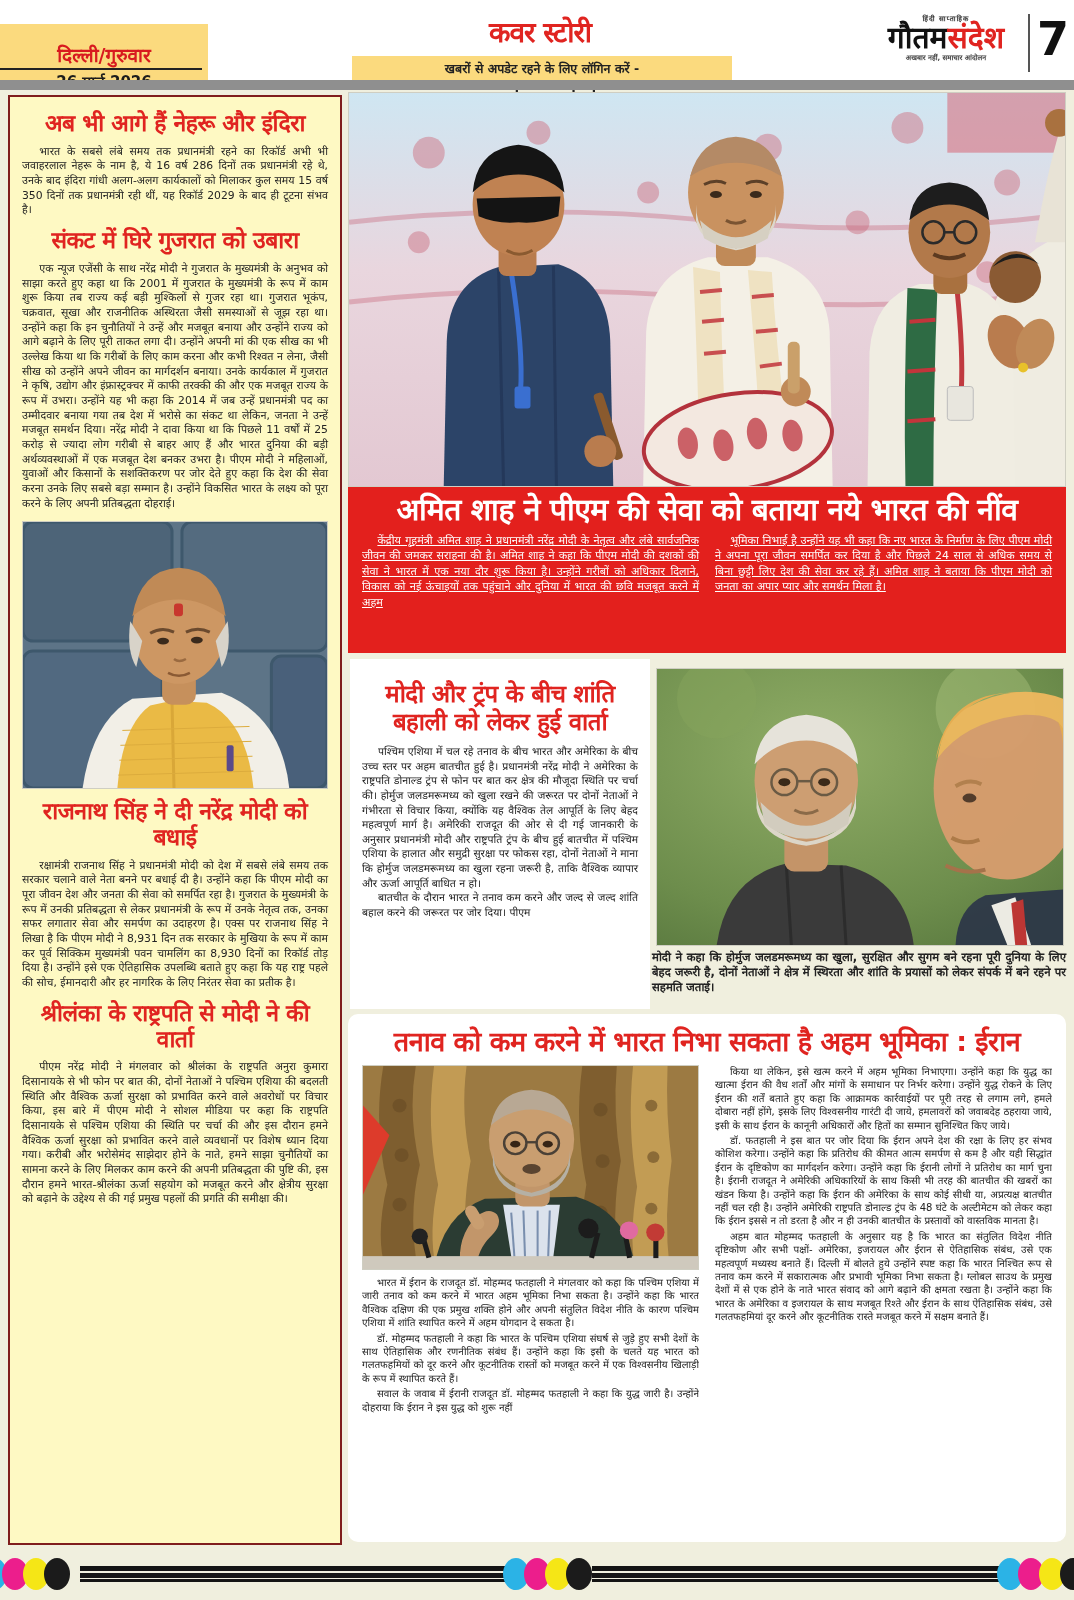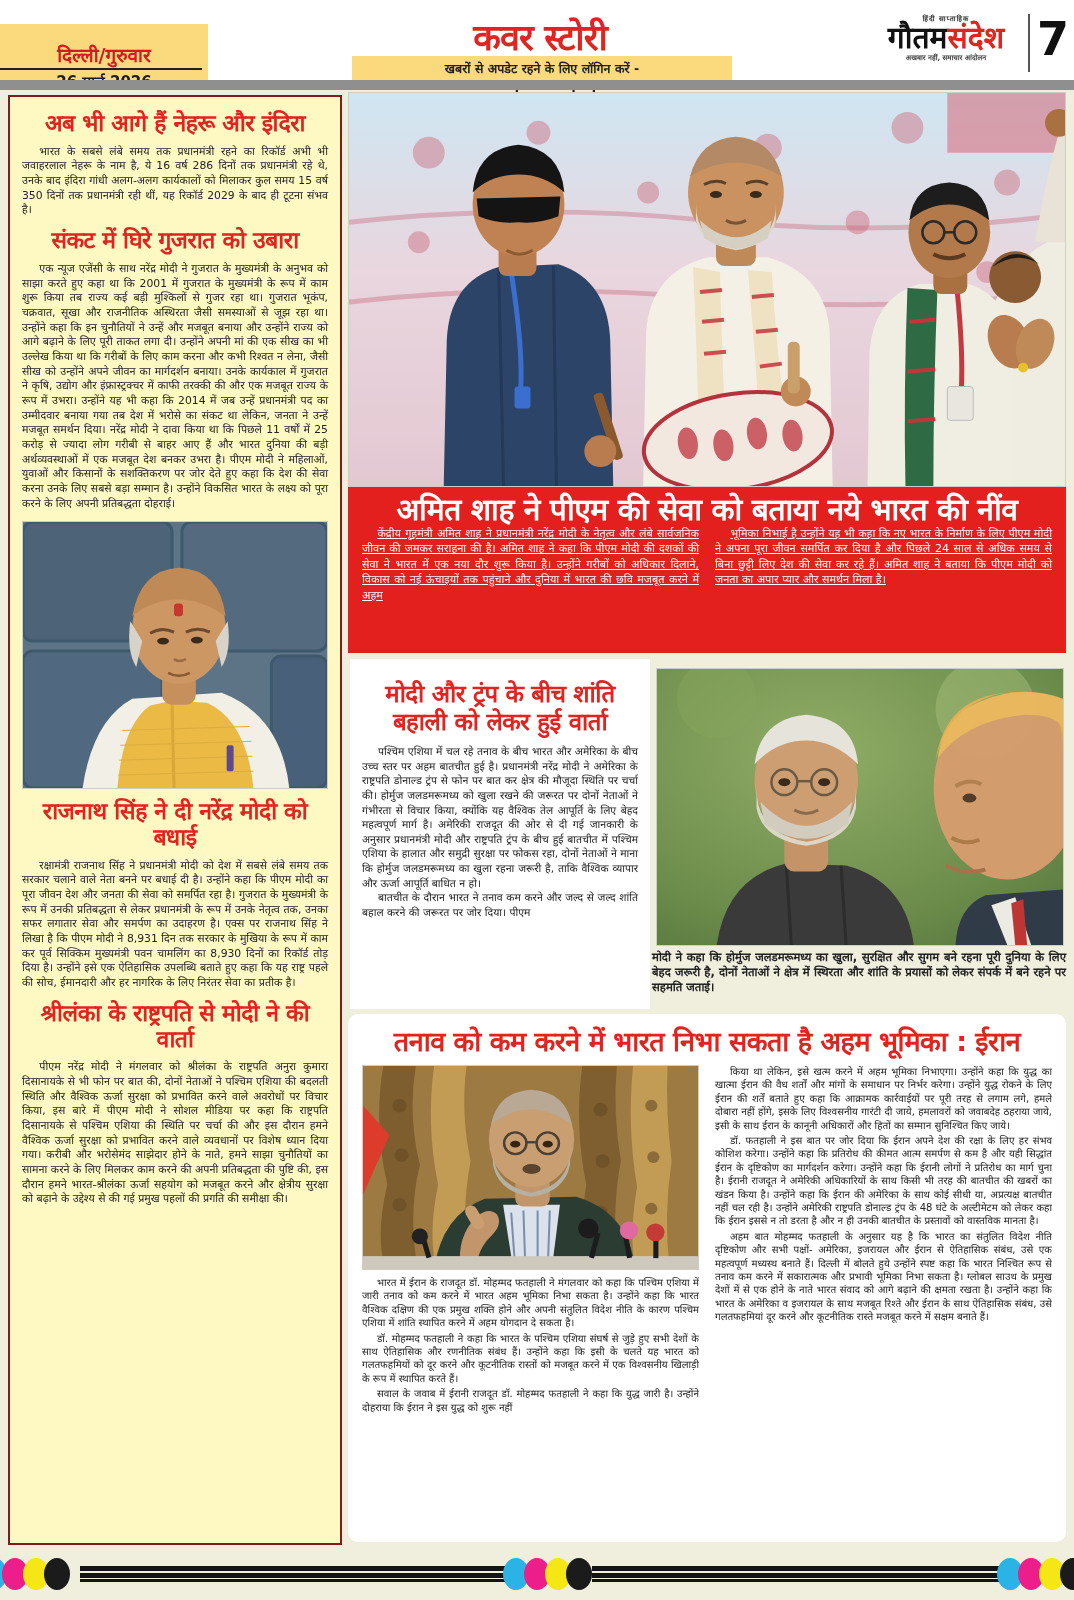--- a/index.html
+++ b/index.html
@@ -14,21 +14,21 @@
   .gray-rule { position:absolute; left:0; top:80px; width:1074px; height:10px; background:#8f8f8f; }
   .date-box {
     position:absolute; left:0; top:24px; width:208px; height:58px;
     background:#fbda7e; text-align:center; padding-top:20px;
   }
   .date-line1 { color:#d81a1f; font-weight:700; font-size:19px; line-height:1.2; }
   .date-rule { border-top:2px solid #222; margin:1px 6px 1px 0; }
   .date-line2 { color:#1c1c1c; font-weight:700; font-size:15px; }
   .cover-title {
     position:absolute; left:380px; top:12px; width:320px; text-align:center;
-    color:#e02420; font-weight:700; font-size:36px; letter-spacing:-1px;
+    color:#e02420; font-weight:700; font-size:28px; letter-spacing:-1px;
   }
   .subtitle-bar {
     position:absolute; left:352px; top:56px; width:380px; height:26px;
     background:#fbda7e; text-align:center; font-weight:700; font-size:12.5px;
     line-height:26px; color:#222;
   }
   .logo-area { position:absolute; left:878px; top:14px; width:136px; text-align:center; }
   .logo-top { font-size:7px; font-weight:700; color:#333; letter-spacing:1px; }
   .logo-main { font-size:30px; font-weight:700; line-height:1.0; }
   .logo-black { color:#111; }
@@ -53,21 +53,21 @@
   }
   .photo-frame { border:1px solid #cfcec2; background:#eee; overflow:hidden; }
   .rajnath-frame { width:100%; height:268px; margin:2px 0 10px 0; }
 
   
   .shah-photo { position:absolute; left:348px; top:92px; width:718px; height:395px; overflow:hidden; }
   .red-banner {
     position:absolute; left:348px; top:487px; width:718px; height:166px;
     background:#e3201d; color:#ffffff; padding:6px 14px 6px 14px;
   }
-  .banner-head { font-weight:700; font-size:30px; line-height:1.1; text-align:center; letter-spacing:-0.5px; }
+  .banner-head { font-weight:700; font-size:30px; line-height:1.1; text-align:center; letter-spacing:-0.5px; margin-bottom:7px; }
   .banner-cols { display:flex; gap:16px;text-decoration:underline; }
   .banner-col { flex:1; font-size:11px; line-height:1.4; text-align:justify; text-indent:1.4em; }
 
   .mt-box {
     position:absolute; left:350px; top:659px; width:300px; height:350px;
     background:#ffffff; padding:22px 12px; overflow:hidden;
   }
   .mt-head { color:#e02420; font-weight:700; font-size:24px; line-height:1.15; text-align:center; margin-bottom:8px; letter-spacing:-0.5px; }
   .mt-para { font-size:10.6px; line-height:1.38; text-align:justify; text-indent:1.5em; color:#222; }
   .mt-photo { position:absolute; left:656px; top:668px; width:408px; height:278px; overflow:hidden; }

